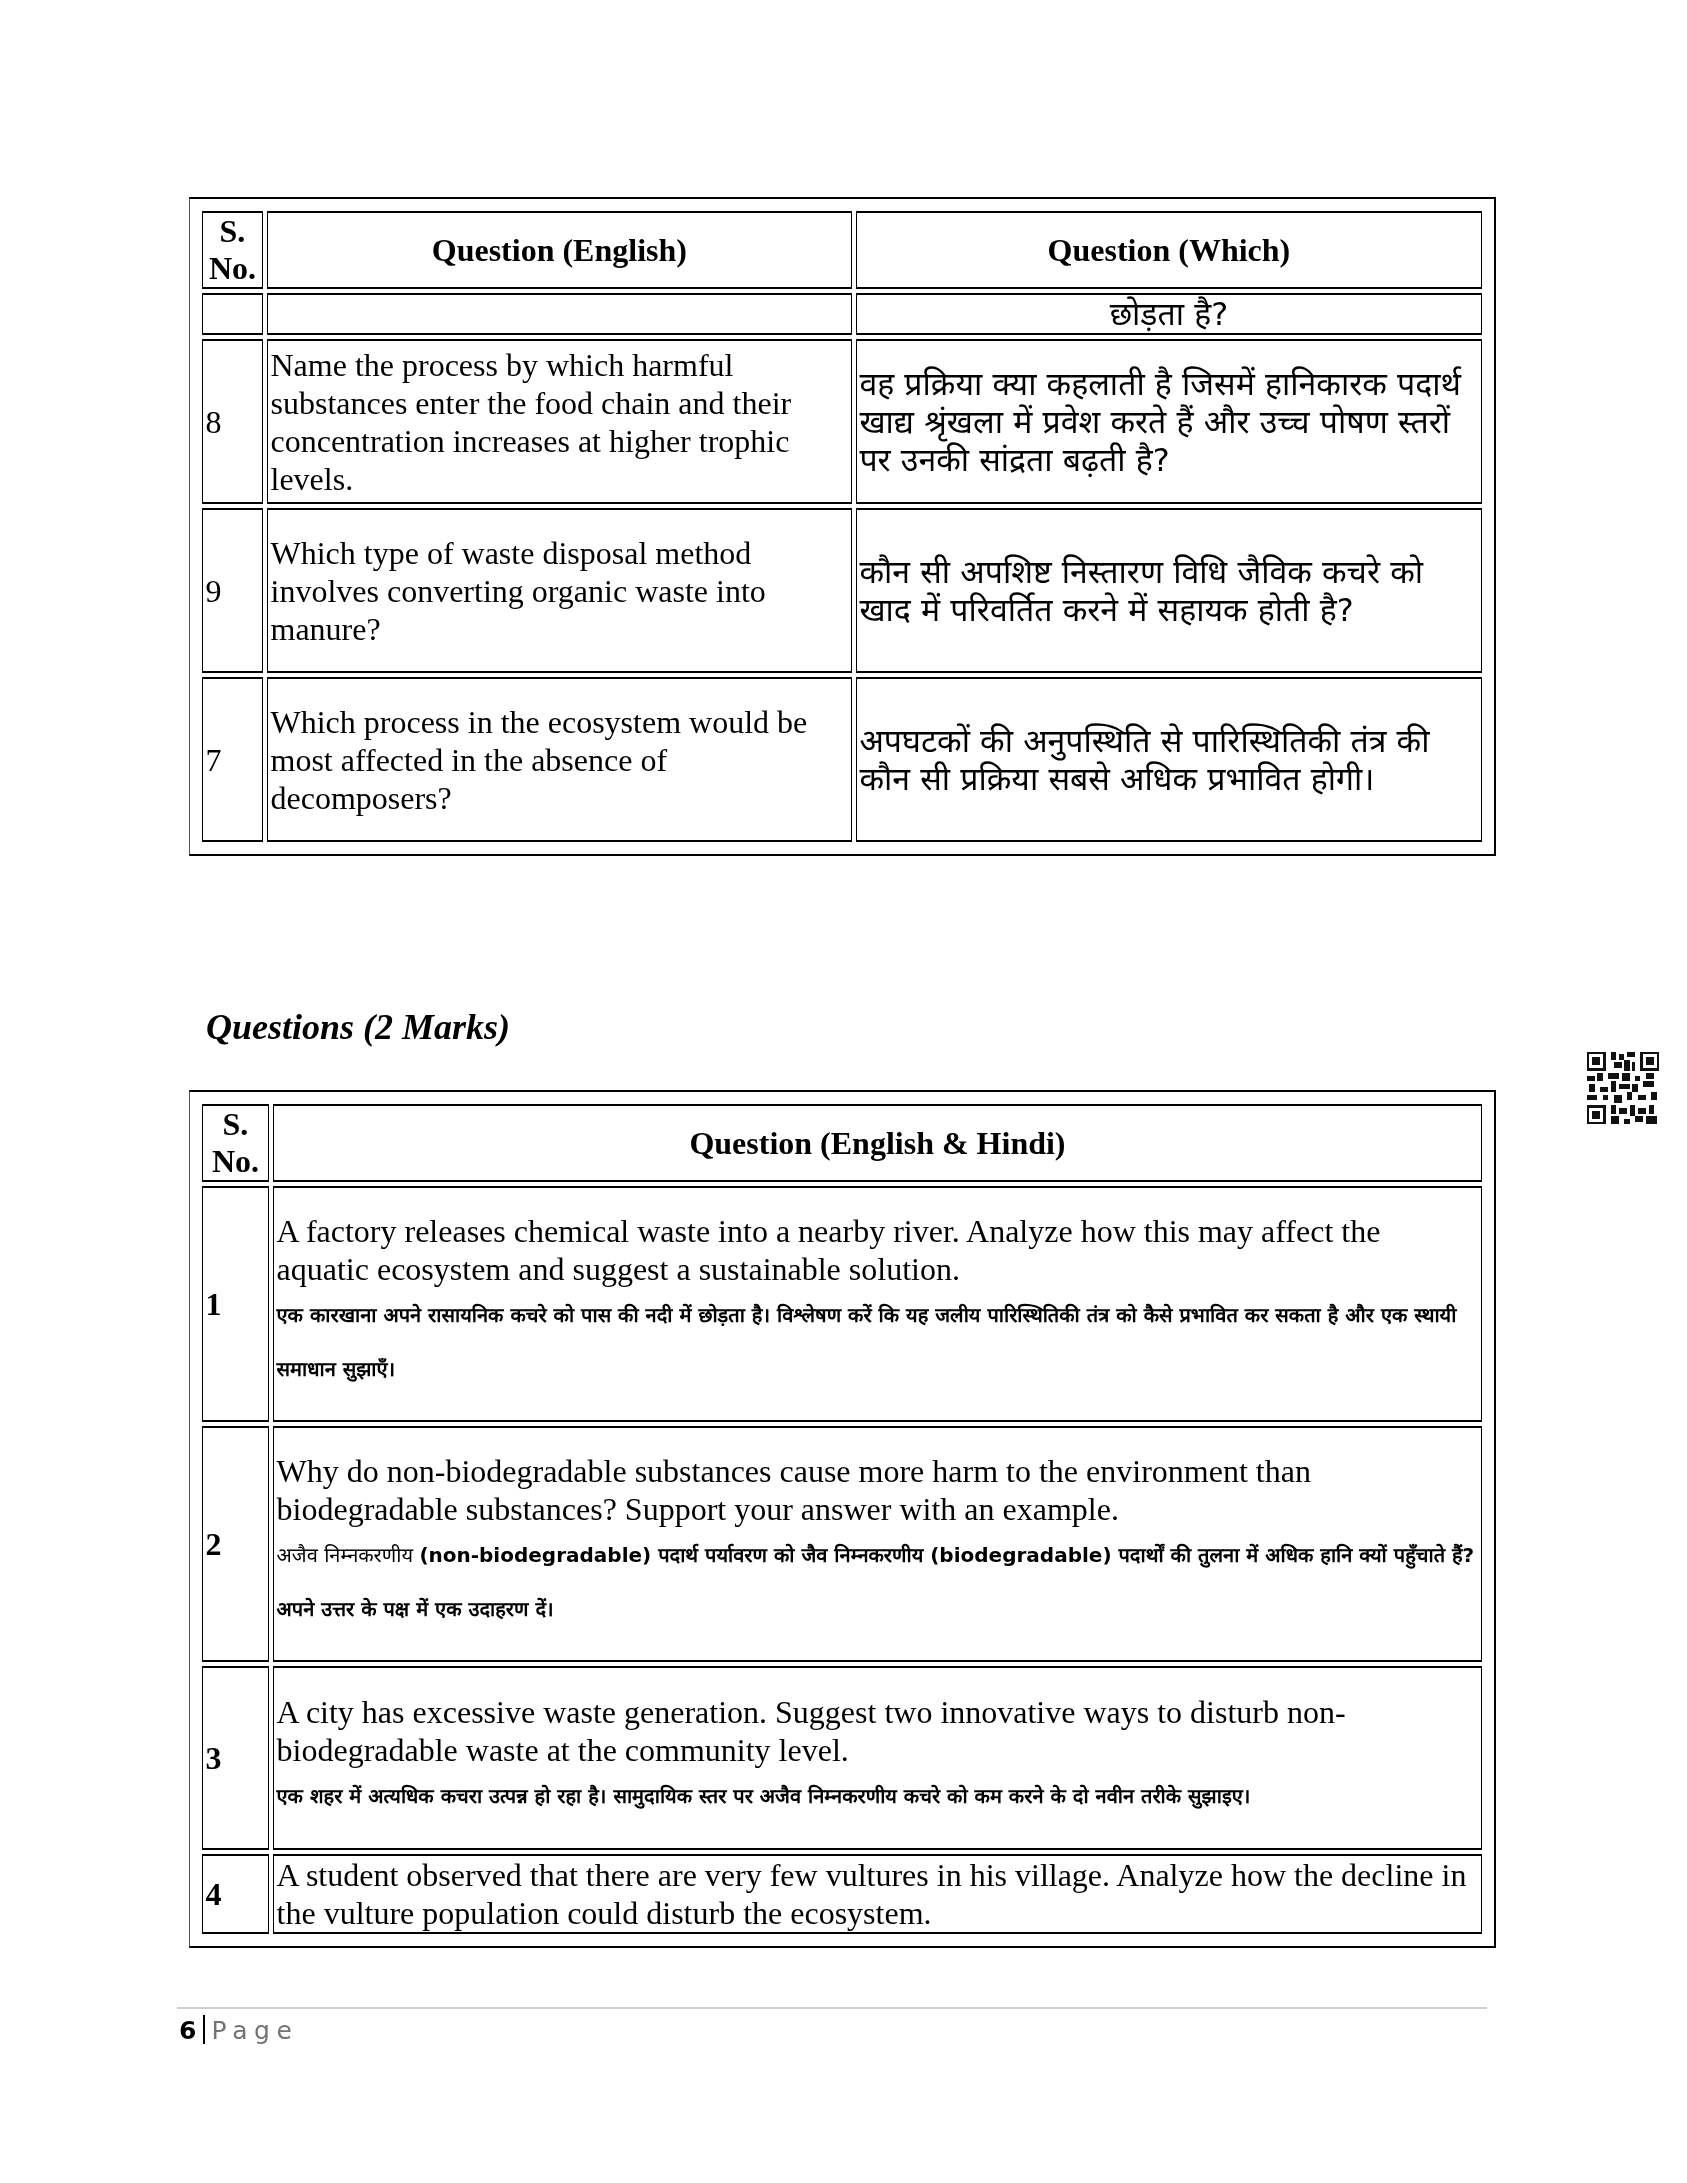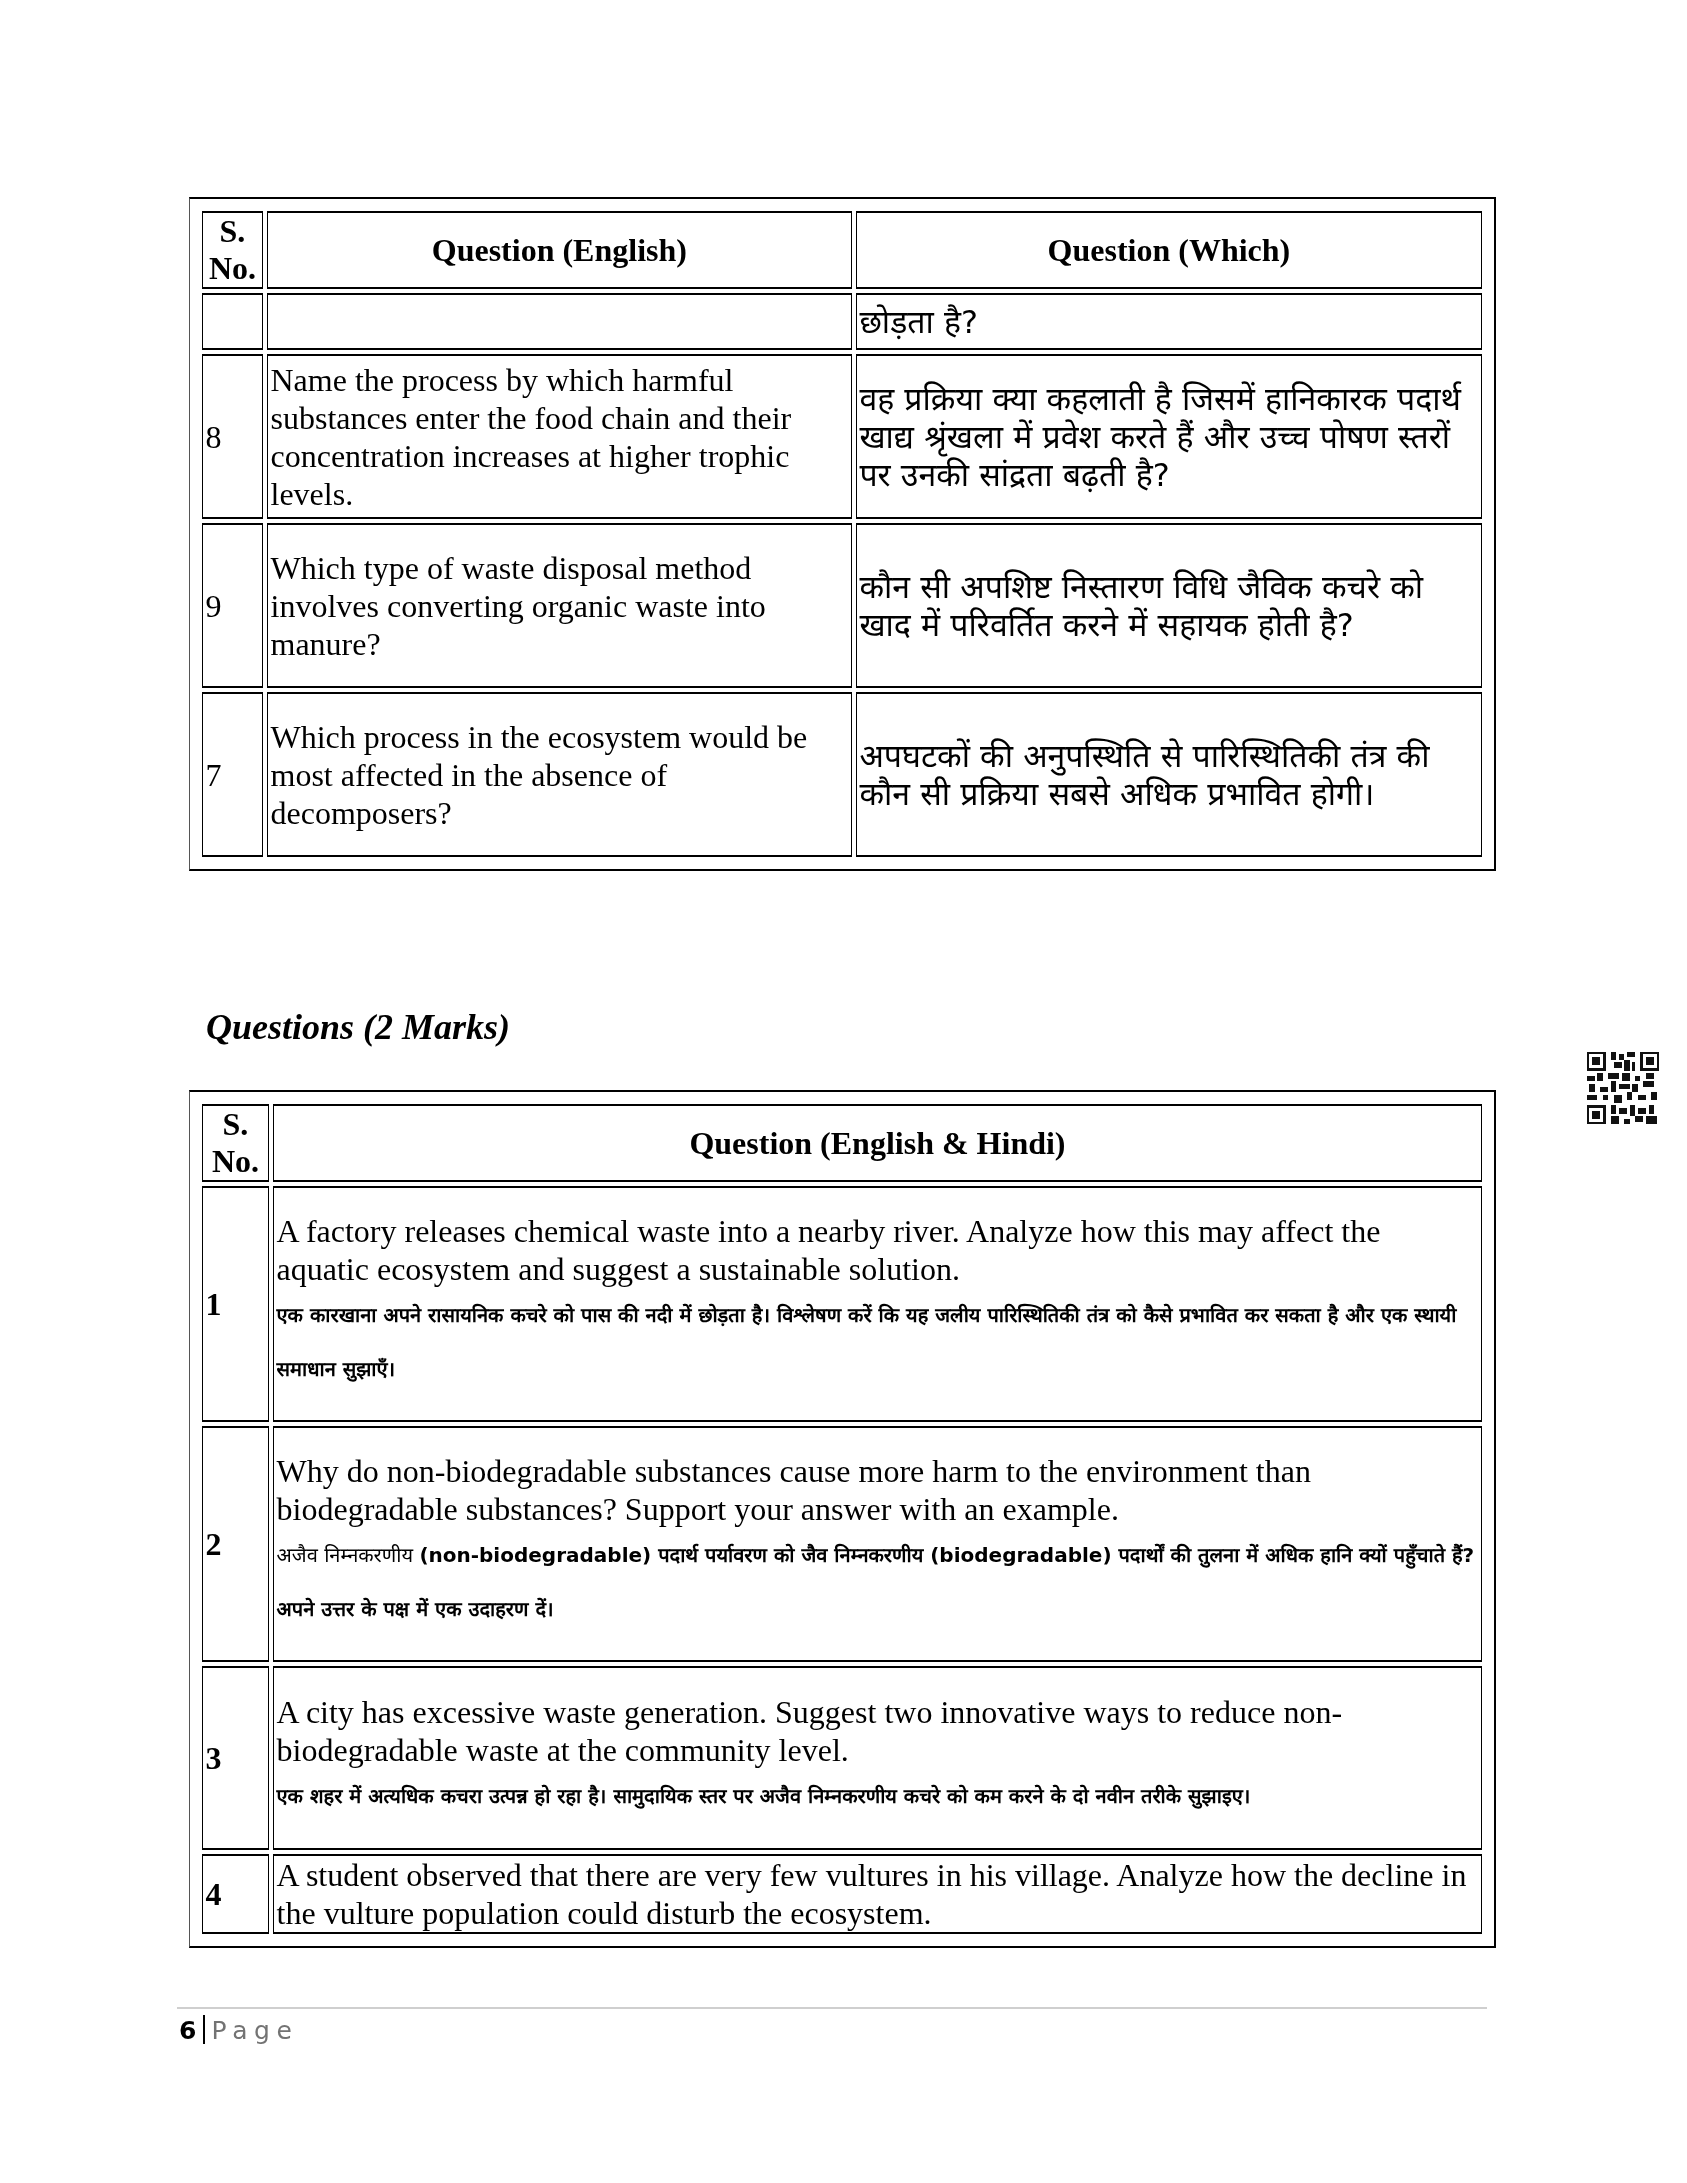--- a/index.html
+++ b/index.html
@@ -60,21 +60,21 @@
       <col class="c1">
       <col class="c2">
       <col class="c3">
     </colgroup>
   <tbody>
       <tr style="height:78px;">
     <th style="padding:0 1.3px;">S. No.</th>
     <th>Question (English)</th>
     <th>Question (Which)</th>
   </tr>
-  <tr style="height:57px;">
+  <tr style="height:42px;text-align:center;">
     <td class="sno"></td>
     <td class="en"></td>
     <td class="hi">छोड़ता है?</td>
   </tr>
   <tr style="height:165px;">
     <td class="sno">8</td>
     <td class="en">Name the process by which harmful substances enter the food chain and their concentration increases at higher trophic levels.</td>
     <td class="hi">वह प्रक्रिया क्या कहलाती है जिसमें हानिकारक पदार्थ खाद्य श्रृंखला में प्रवेश करते हैं और उच्च पोषण स्तरों पर उनकी सांद्रता बढ़ती है?</td>
   </tr>
   <tr style="height:165px;">
@@ -162,21 +162,21 @@
   <tr style="height:236px;">
     <td class="sno bold">2</td>
     <td>
       <div class="en">Why do non-biodegradable substances cause more harm to the environment than biodegradable substances? Support your answer with an example.</div>
       <div class="hi"><span>अजैव निम्नकरणीय</span> <span class="hi-bold">(non-biodegradable) पदार्थ पर्यावरण को जैव निम्नकरणीय (biodegradable) पदार्थों की तुलना में अधिक हानि क्यों पहुँचाते हैं? अपने उत्तर के पक्ष में एक उदाहरण दें।</span></div>
     </td>
   </tr>
   <tr style="height:184px;">
     <td class="sno bold">3</td>
     <td>
-      <div class="en">A city has excessive waste generation. Suggest two innovative ways to reduce non-biodegradable waste at the community level.</div>
+      <div class="en">A city has excessive waste generation. Suggest two innovative ways to disturb non-biodegradable waste at the community level.</div>
       <div class="hi hi-bold">एक शहर में अत्यधिक कचरा उत्पन्न हो रहा है। सामुदायिक स्तर पर अजैव निम्नकरणीय कचरे को कम करने के दो नवीन तरीके सुझाइए।</div>
     </td>
   </tr>
   <tr style="height:79px;">
     <td class="sno bold">4</td>
     <td>
       <div class="en">A student observed that there are very few vultures in his village. Analyze how the decline in the vulture population could disturb the ecosystem.</div>
     </td>
   </tr>
 </tbody>

